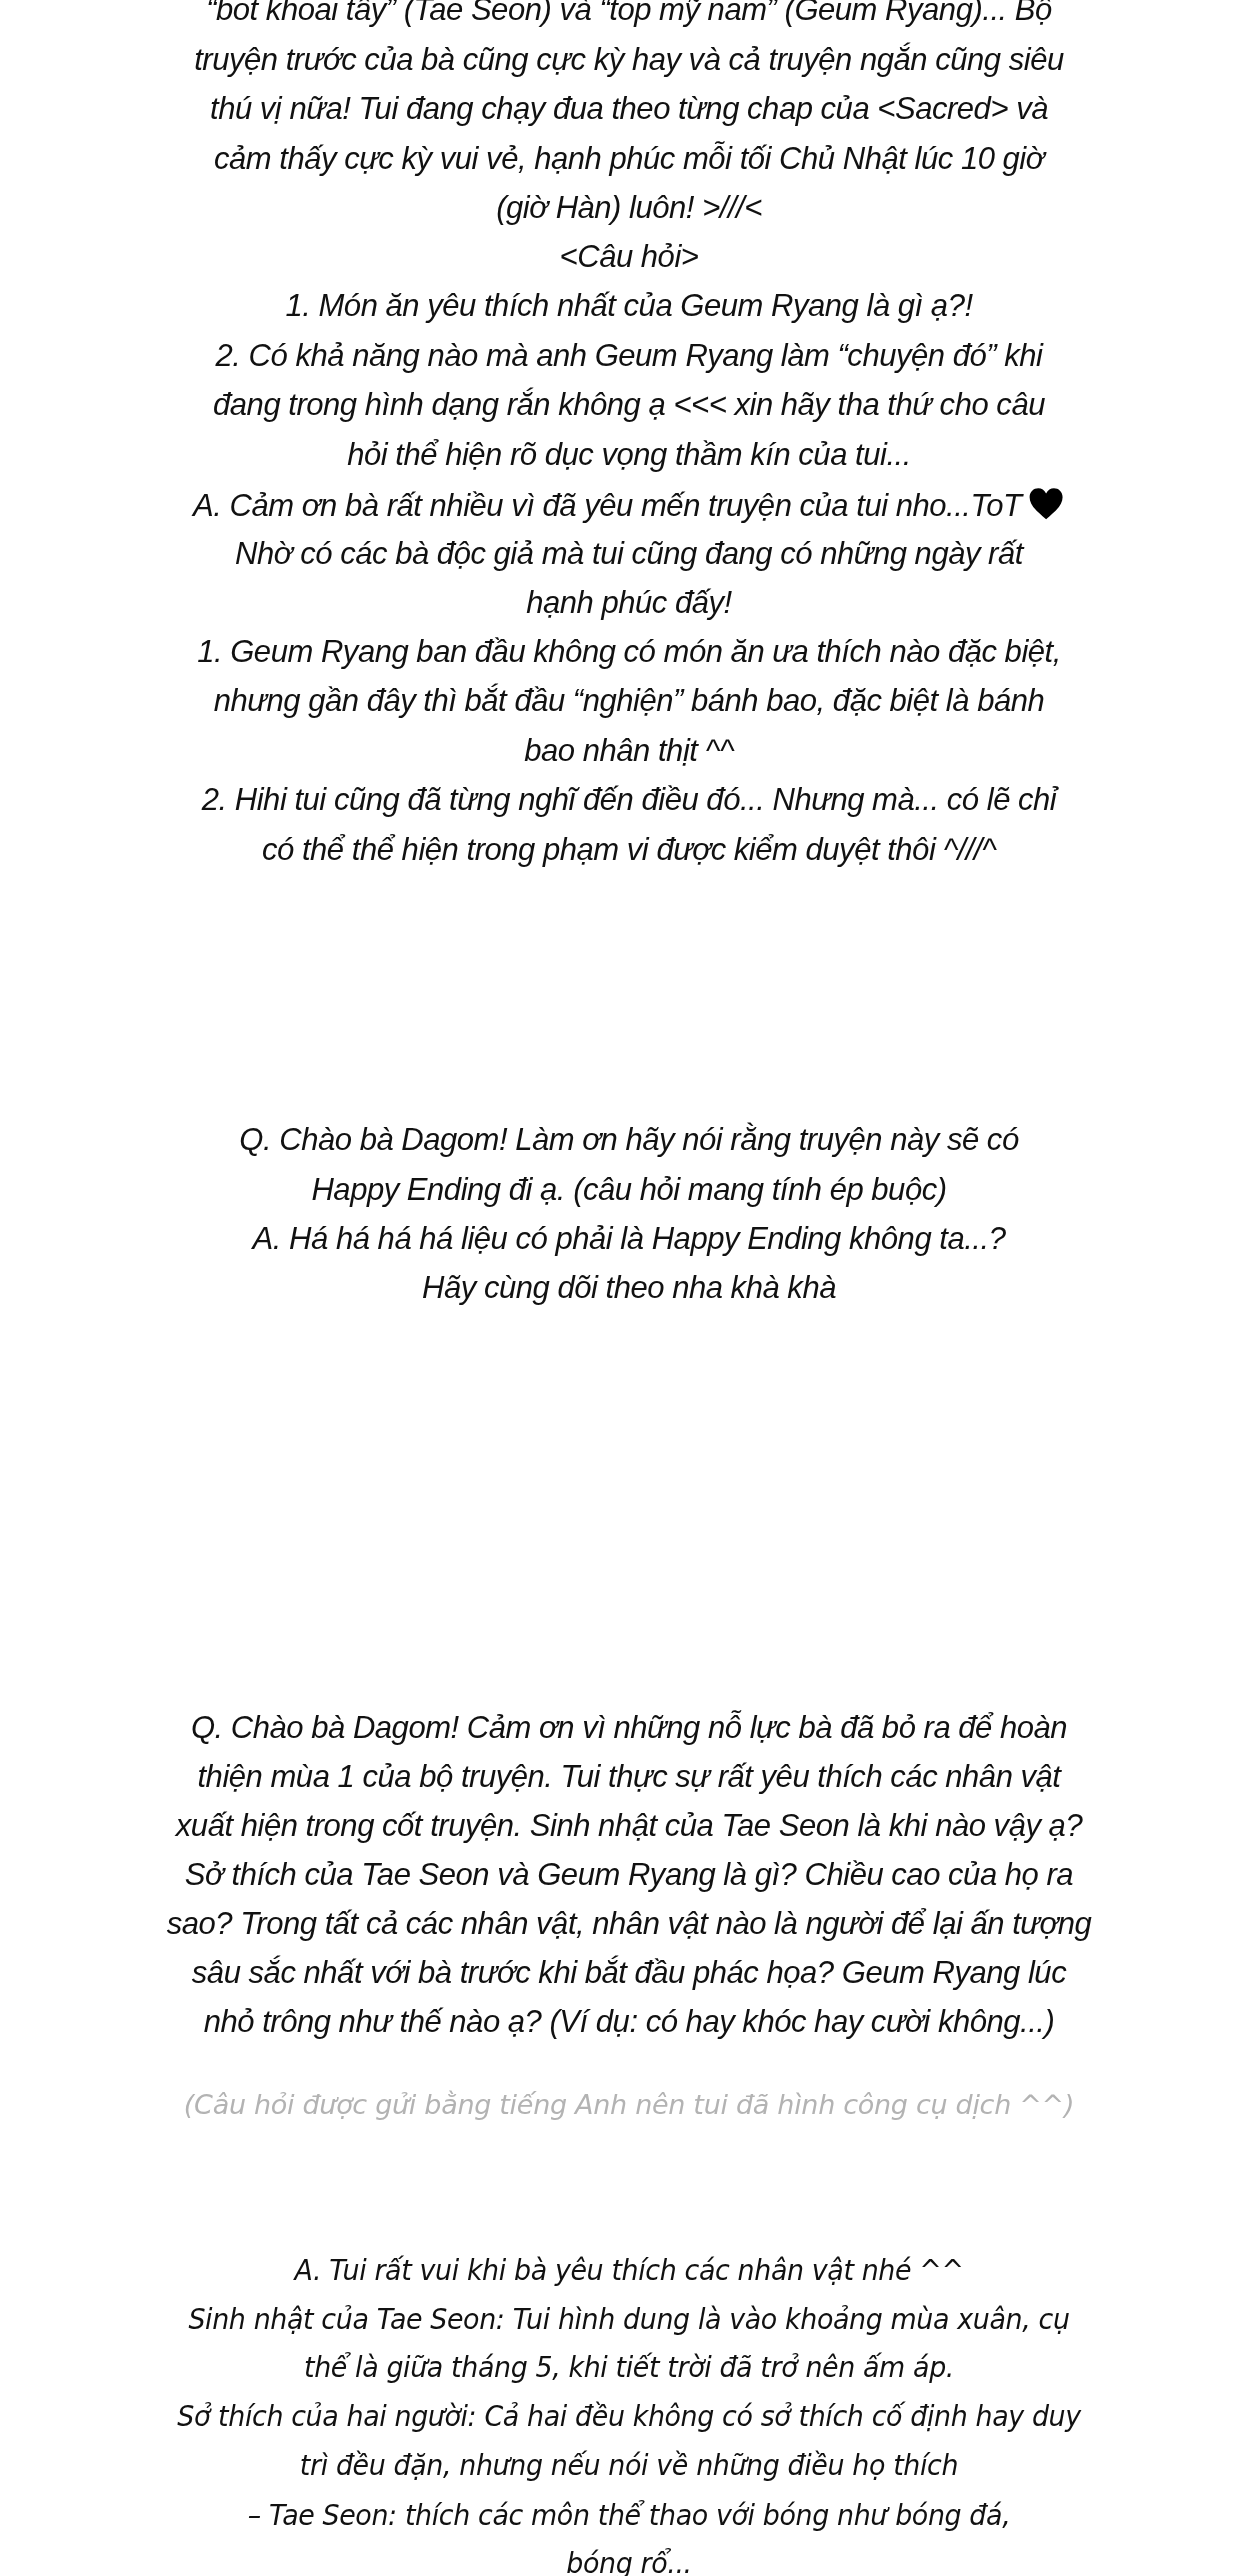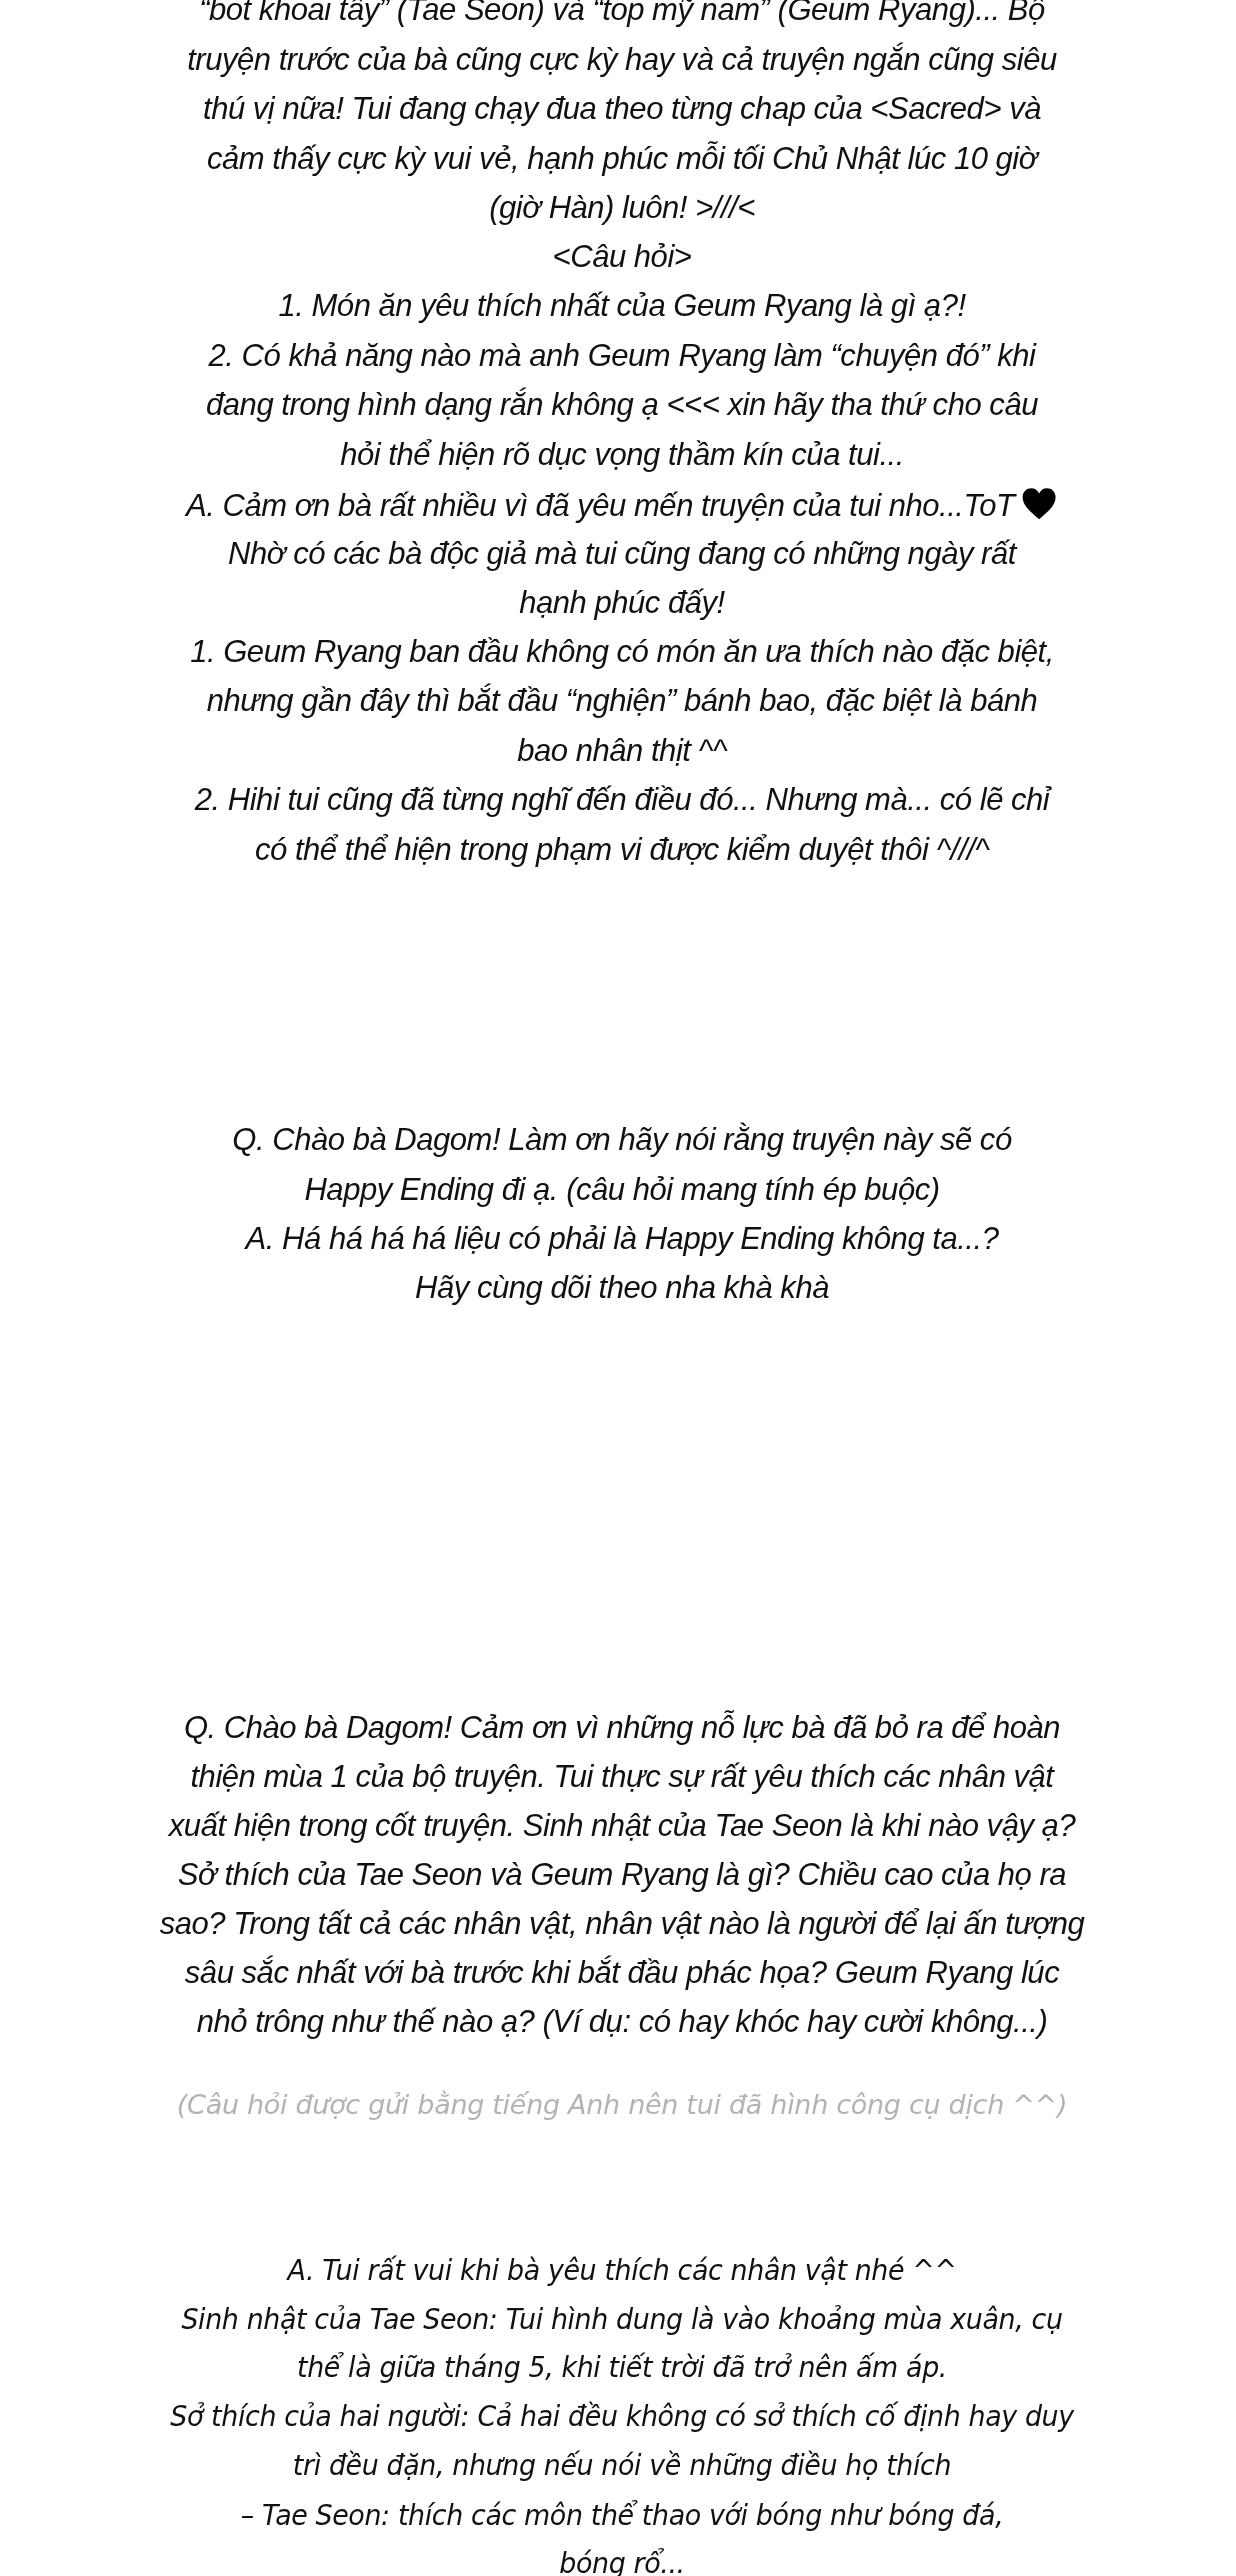--- a/index.html
+++ b/index.html
@@ -9,21 +9,21 @@
     }
     body {
       width: 1236px;
       height: 2576px;
       position: relative;
       overflow: hidden;
       color: #111111;
     }
     .page {
       position: absolute;
-      left: 4px;
+      left: 11px;
       top: 0;
       width: 1104px;
       height: 2576px;
       background: #ffffff;
     }
     .line {
       position: absolute;
       left: 0;
       width: 1236px;
       text-align: center;

